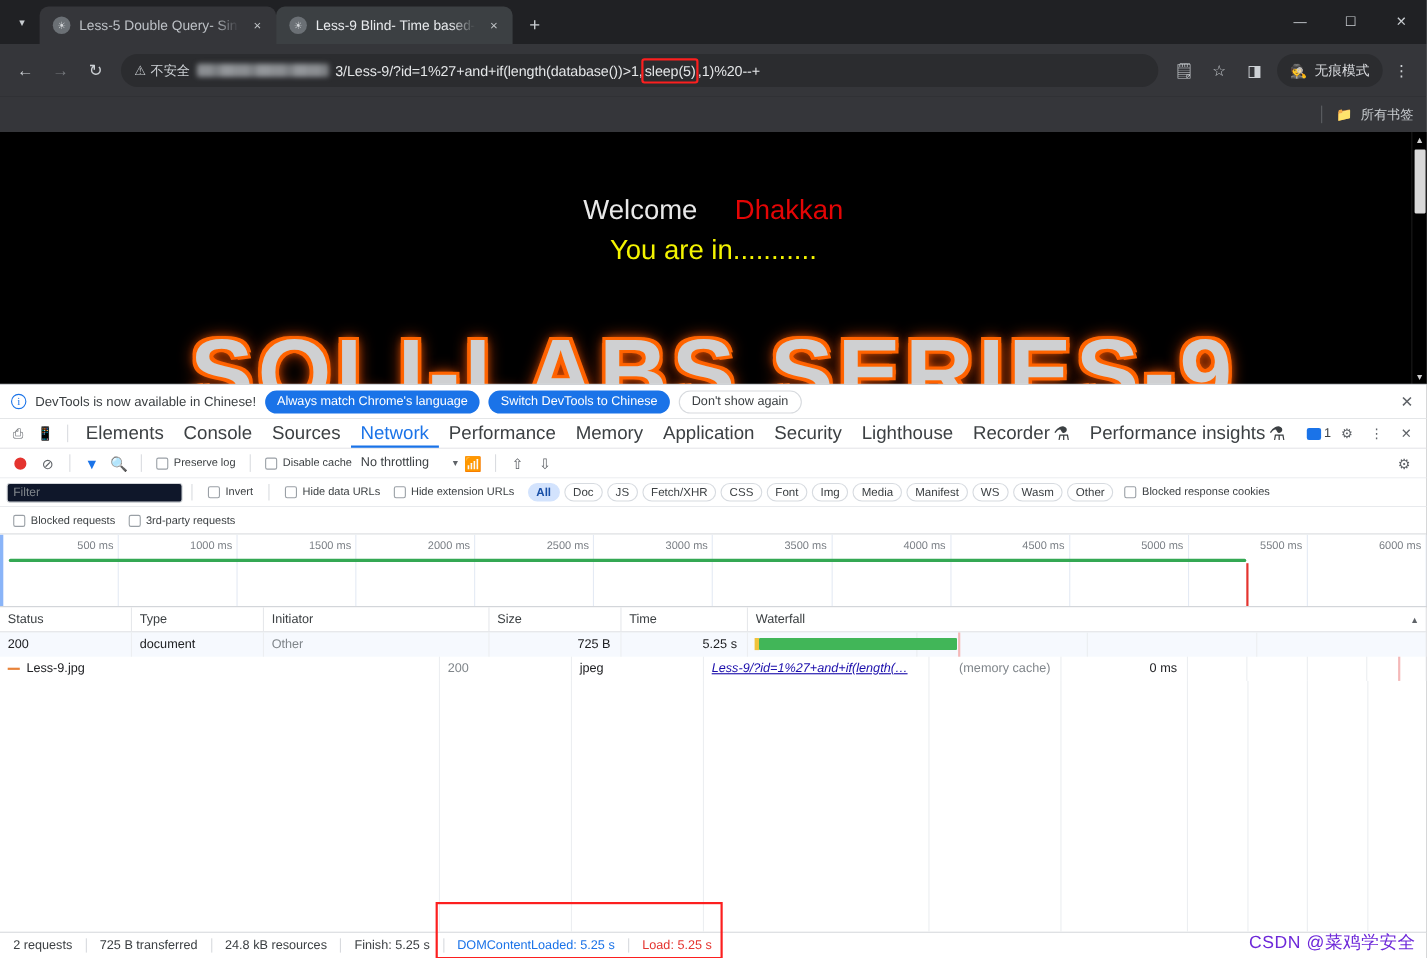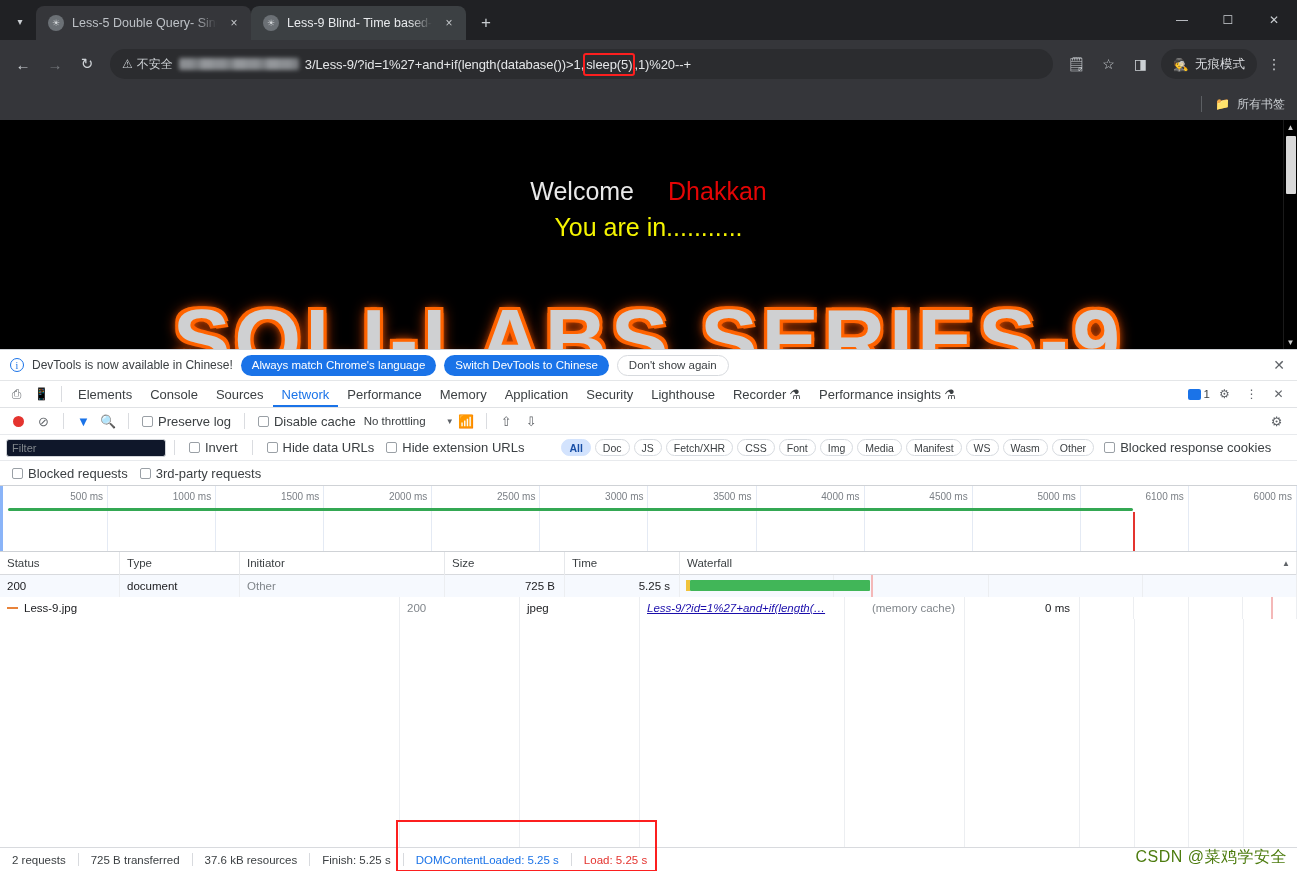--- a/index.html
+++ b/index.html
@@ -182,53 +182,53 @@
     height:27px; display:flex; align-items:center; gap:0;
     border-bottom:1px solid #e0e2e5; padding-left:4px; background:#fff;
   }
   .dt-tool {
     width:25px;height:24px;display:flex;align-items:center;justify-content:center;
     color:#5f6368;font-size:12px;
   }
   .dt-vsep{width:1px;height:16px;background:#dadce0;margin:0 7px;}
   .dt-tab {
     padding:0 9px; height:26px; display:flex; align-items:center;
-    color:#3c4043; font-size:13px; white-space:nowrap; gap:3px;
+    color:#3c4043; font-size:17px; white-space:nowrap; gap:3px;
   }
   .dt-tab.sel{color:#1a73e8; box-shadow: inset 0 -2px 0 #1a73e8;}
   .dt-right{margin-left:auto;display:flex;align-items:center;gap:2px;padding-right:6px;}
   .msgcount{display:flex;align-items:center;gap:3px;color:#3c4043;}
   .msgbadge{width:13px;height:11px;background:#1a73e8;border-radius:2px;}
 
   .net-toolbar{
     height:27px;display:flex;align-items:center;gap:0;padding-left:6px;
     border-bottom:1px solid #e8eaed;background:#fff;
   }
   .rec-dot{width:11px;height:11px;border-radius:50%;border:2.2px solid #e4342f;background:#e4342f;}
   .ic-btn{width:25px;height:24px;display:flex;align-items:center;justify-content:center;color:#5f6368;font-size:13px;}
-  .chk{display:inline-flex;align-items:center;gap:5px;color:#3c4043;font-size:13px;padding:0 6px;}
+  .chk{display:inline-flex;align-items:center;gap:5px;color:#3c4043;font-size:10px;padding:0 6px;}
   .chkbox{width:11px;height:11px;border:1px solid #9aa0a6;border-radius:2px;background:#fff;}
   .throttle{display:flex;align-items:center;gap:20px;color:#3c4043;font-size:11.5px;padding-left:2px;}
   .caret{font-size:8px;color:#5f6368;}
   .nt-right{margin-left:auto;padding-right:8px;display:flex;align-items:center;}
 
   .filter-row{
     height:26px;display:flex;align-items:center;gap:0;padding-left:6px;
     border-bottom:1px solid #e8eaed;background:#fff;
   }
   .filter-input{
     width:160px;height:18px;border:1px solid #d2d5d9;border-radius:3px;background:#0f172a;
     font-size:11px;color:#80868b;padding:0 5px;display:flex;align-items:center;
   }
   .fsep{width:1px;height:15px;background:#dadce0;margin:0 8px;}
   .chip{
     height:17px;border-radius:9px;padding:0 7px;display:flex;align-items:center;
     font-size:10.5px;color:#3c4043;border:1px solid #d7dbe0;margin-right:4px;white-space:nowrap;
   }
-  .chip.on{background:#d3e3fd;border-color:#d3e3fd;color:#174ea6;font-weight:bold;margin-left:25px;}
+  .chip.on{background:#d3e3fd;border-color:#d3e3fd;color:#174ea6;font-weight:bold;}
 
   .filter-row2{
     height:25px;display:flex;align-items:center;padding-left:6px;gap:0;
     border-bottom:1px solid #cfd2d6;background:#fff;
   }
 
   
   .overview{
     height:66px;background:#fff;position:relative;border-bottom:1px solid #cfd2d6;
     overflow:hidden;
@@ -283,21 +283,21 @@
   }
   .sb-item{padding:0 12px;}
   .sb-sep{width:1px;height:13px;background:#d8dade;}
   .sb-hl{
     position:absolute;left:396px;top:-28px;height:52px;width:261px;
     border:2.5px solid #fc1f1f;
   }
   .sb-dcl{color:#1a73e8;}
   .sb-load{color:#e4342f;}
   .watermark{
-    position:absolute;right:10px;bottom:3px;font-size:16px;color:#4d7c0f;
+    position:absolute;right:10px;bottom:3px;font-size:16px;color:#6d28d9;
     letter-spacing:0.5px;
   }
 </style>
 </head>
 <body>
 
 <div class="browser">
 
   <div class="tabstrip">
     <div class="tabsearch">▾</div>
@@ -514,21 +514,21 @@
         <div class="rtick">
             <span>4000 ms</span>
           </div>
         <div class="rtick">
             <span>4500 ms</span>
           </div>
         <div class="rtick">
             <span>5000 ms</span>
           </div>
         <div class="rtick">
-            <span>6100 ms</span>
+            <span>5500 ms</span>
           </div>
         <div class="rtick">
             <span>6000 ms</span>
           </div>
       </div>
       <div class="ov-green" style="width:1125px;"></div>
       <div class="ov-redline" style="left:1133px;"></div>
     </div>
 
     <div class="net-table">
@@ -603,21 +603,21 @@
           </div>
         </div>
       </div>
     </div>
 
     <div class="statusbar">
       <span class="sb-item">2 requests</span>
       <span class="sb-sep"></span>
       <span class="sb-item">725 B transferred</span>
       <span class="sb-sep"></span>
-      <span class="sb-item">37.6 kB resources</span>
+      <span class="sb-item">24.8 kB resources</span>
       <span class="sb-sep"></span>
       <span class="sb-item">Finish: 5.25 s</span>
       <span class="sb-sep"></span>
       <span class="sb-item sb-dcl">DOMContentLoaded: 5.25 s</span>
       <span class="sb-sep"></span>
       <span class="sb-item sb-load">Load: 5.25 s</span>
       <span class="sb-hl"></span>
       <span class="watermark">CSDN @菜鸡学安全</span>
     </div>
 

